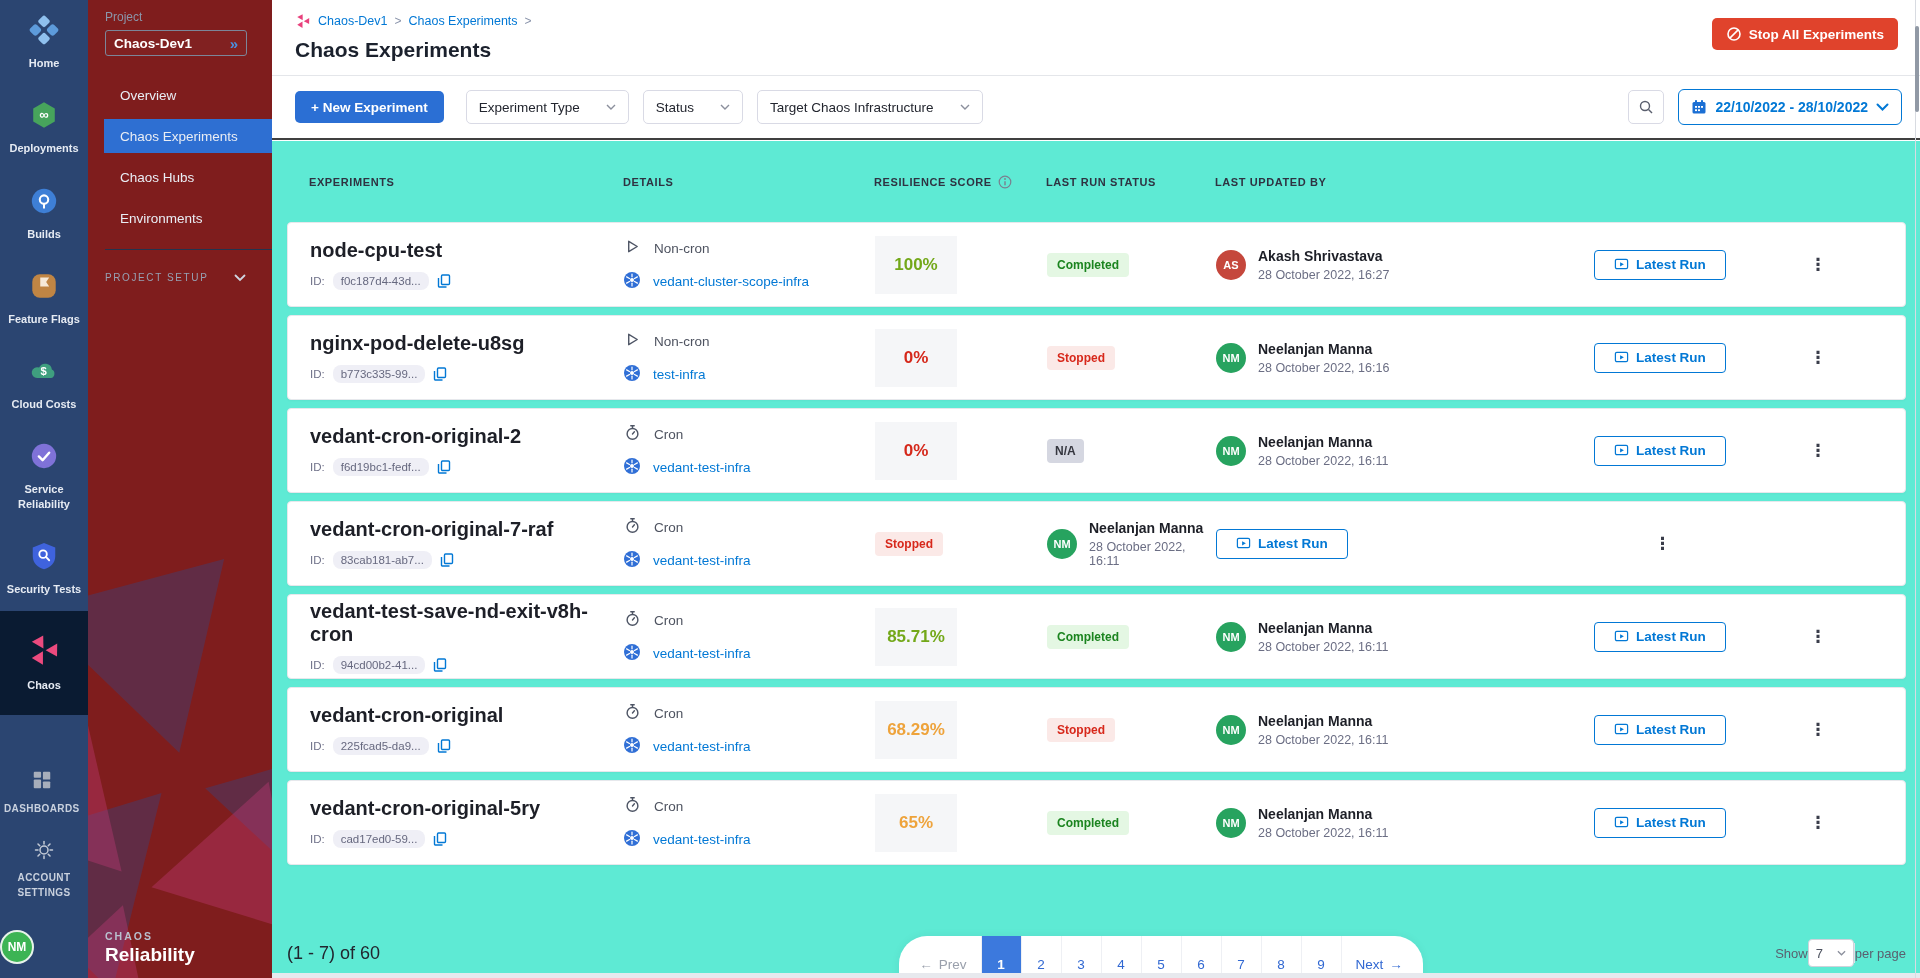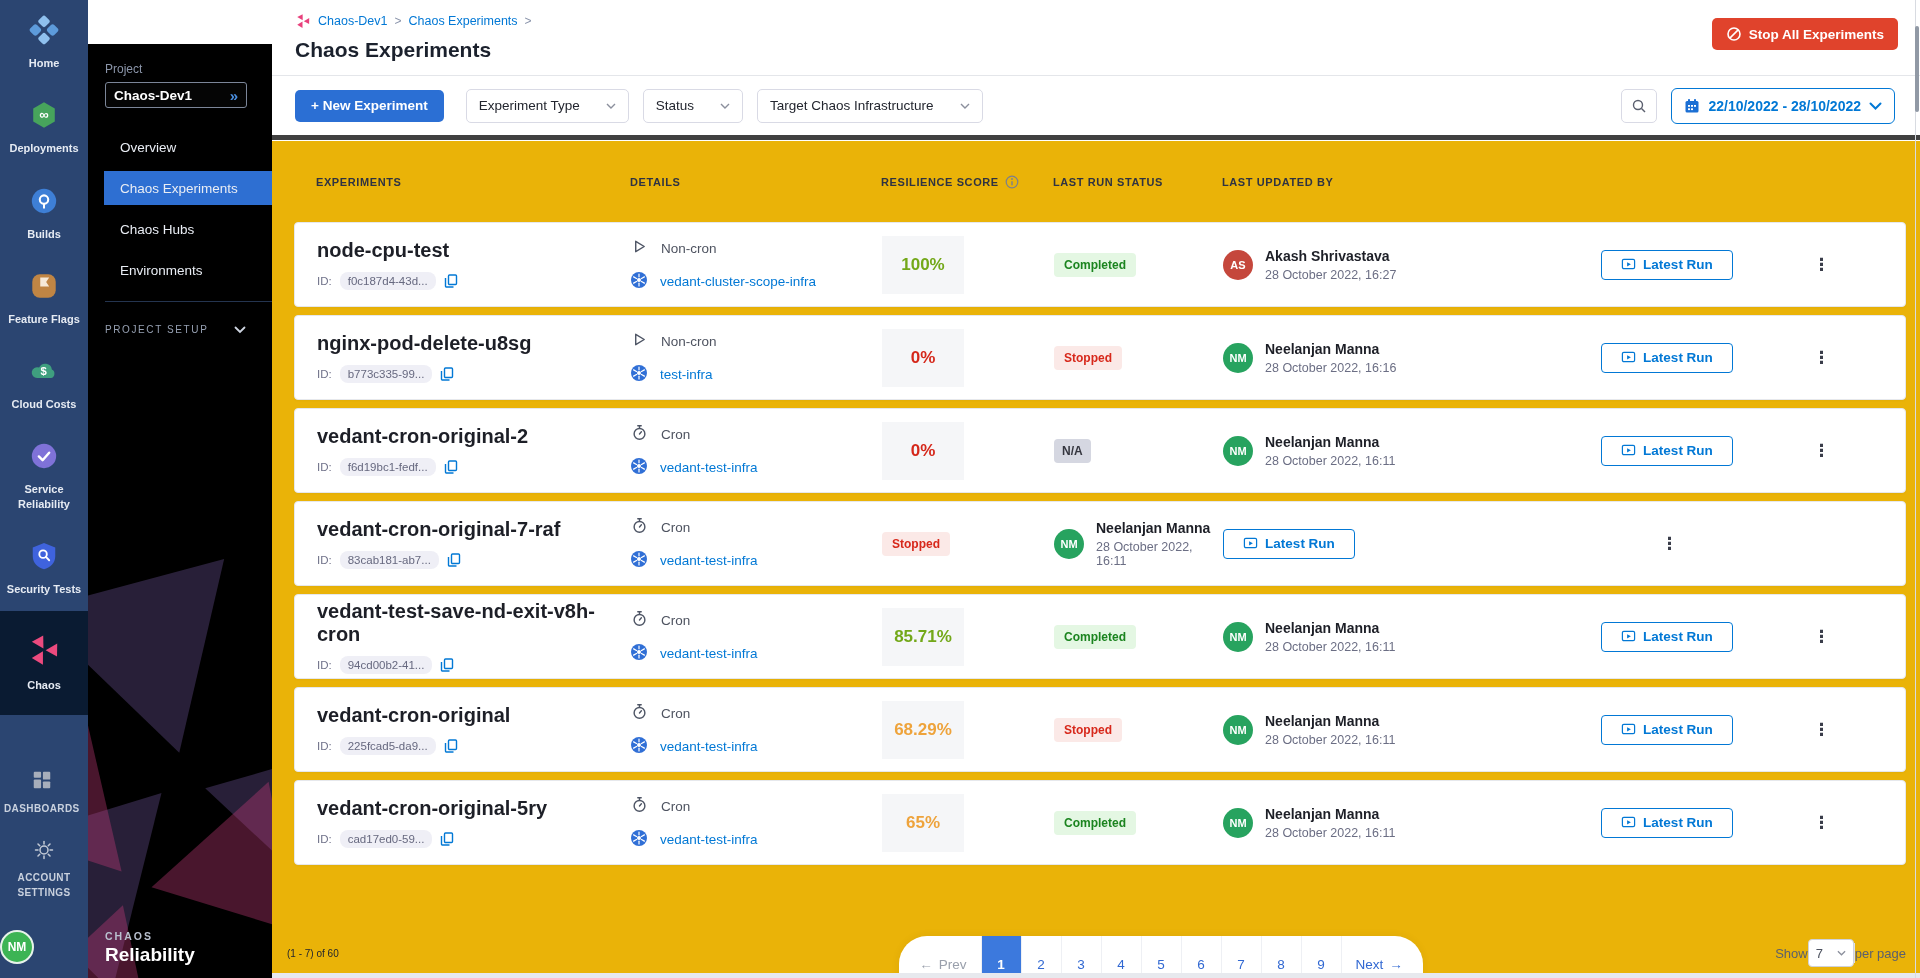--- a/index.html
+++ b/index.html
@@ -11,21 +11,21 @@
   .rail-item { display:flex; flex-direction:column; align-items:center; gap:7px; padding:15px 4px; cursor:pointer; }
   .rail-item .lbl { font-size:11px; font-weight:700; color:#e6ebf3; text-align:center; line-height:1.3; }
   .rail-item.active { background:#0a1b32; padding:22px 4px; }
   .rail-bottom { margin-top:auto; display:flex; flex-direction:column; align-items:flex-start; }
   .rail-small { display:flex; flex-direction:column; align-items:center; gap:6px; padding:12px 4px; cursor:pointer; }
   .rail-small .lbl { font-size:10px; letter-spacing:.4px; color:#c9d1de; font-weight:700; text-align:center; line-height:1.5; }
   .rail-avatar { width:34px; height:34px; border-radius:50%; background:#3cb454; border:2px solid #e7f3ea; color:#fff;
                  font-size:12px; font-weight:700; display:flex; align-items:center; justify-content:center; margin:18px 0 14px; cursor:pointer;}
 
   
-  .pnav { width:184px; background:#000000; position:relative; overflow:hidden; flex-shrink:0; padding-top:18px;margin-top:44px; }
+  .pnav { width:184px; background:#7f1d1d; position:relative; overflow:hidden; flex-shrink:0; padding-top:10px; }
   .pnav-label { font-size:12px; color:#8b95a9; margin:0 0 6px 17px; }
   .proj-select { margin-left:17px; width:142px; height:26px; border:1px solid #7c8699; border-radius:3px;
                  display:flex; align-items:center; padding:0 8px; cursor:pointer; background:rgba(255,255,255,.02);}
   .proj-select .pname { color:#fff; font-size:13.5px; font-weight:700; flex:1; }
   .proj-select .expand { color:#4b8fe0; font-size:15px; font-weight:700; line-height:1; }
   .pnav-menu { margin-top:22px; position:relative; z-index:2; }
   .pnav-item { height:34px; margin-bottom:7px; display:flex; align-items:center; padding-left:32px;
                color:#e9edf4; font-size:13.5px; cursor:pointer; }
   .pnav-item.active { background:#2e6fd2; margin-left:16px; padding-left:16px; font-weight:400; }
   .pnav-divider { border-top:1px solid #24344f; margin:14px 0 22px 17px; }
@@ -44,32 +44,32 @@
   .header-band { height:76px; padding:10px 22px 0 23px; border-bottom:1px solid #e4e6ea; display:flex; }
   .hb-left { flex:1; }
   .breadcrumb { display:flex; align-items:center; gap:7px; font-size:12.5px; margin-top:3px; }
   .breadcrumb a { color:#0278d5; text-decoration:none; cursor:pointer; }
   .crumb-sep { color:#8a94ab; font-size:12px; }
   .page-title { font-size:21px; font-weight:700; color:#1b212d; margin-top:9px; }
   .stop-btn { margin-top:8px; height:32px; background:#e0432c; border:none; border-radius:5px; color:#fff;
               font-weight:700; font-size:13.5px; display:flex; align-items:center; gap:7px; padding:0 14px;
               cursor:pointer; align-self:flex-start; font-family:inherit; }
 
-  .toolbar { height:64px; display:flex; align-items:center; padding:0 25px 0 23px; border-bottom:5px solid #404040; gap:14px; }
+  .toolbar { height:64px; display:flex; align-items:center; padding:0 18px 0 23px; border-bottom:2px solid #404040; gap:14px; }
   .new-btn { height:32px; background:#2b6fd4; color:#fff; border:none; border-radius:5px; font-weight:700;
              font-size:13.5px; padding:0 16px; cursor:pointer; font-family:inherit; margin-right:8px;}
   .filter { height:34px; border:1px solid #d9dae5; background:#fff; border-radius:5px; display:flex; align-items:center;
             gap:26px; padding:0 12px; font-size:13.5px; color:#23262f; cursor:pointer; }
   .toolbar .spacer { flex:1; }
   .search-box { width:36px; height:34px; border:1px solid #d9dae5; border-radius:5px; display:flex; align-items:center;
                 justify-content:center; cursor:pointer; background:#fff; }
   .date-btn { height:36px; border:1px solid #0278d5; border-radius:6px; display:flex; align-items:center; gap:8px;
               padding:0 12px; color:#0278d5; font-weight:700; font-size:14px; cursor:pointer; background:#fff; }
 
-  .table-zone { position:absolute; top:141px; bottom:0; left:0; right:0; background:#eab308; padding:0 14px 0 22px; }
+  .table-zone { position:absolute; top:141px; bottom:0; left:0; right:0; background:#5eead4; padding:0 14px 0 15px; }
   .tgrid { display:grid; grid-template-columns:314px 251px 172px 169px 378px 137px 1fr; align-items:center; padding-left:22px; }
   .thead { height:81px; }
   .thead .th { font-size:11px; font-weight:700; letter-spacing:.6px; color:#2f3342; display:flex; align-items:center; gap:6px;}
 
   .card { background:#fff; border:1px solid #e6e8ec; border-radius:4px; height:85px; margin-bottom:8px;
           box-shadow:0 1px 2px rgba(40,41,61,.04); }
   .card .tgrid { height:100%; }
   .exp-name { font-size:20px; font-weight:700; color:#1d1f27; margin-bottom:10px; }
   .id-row { display:flex; align-items:center; gap:8px; font-size:11.5px; color:#6f7189; }
   .id-pill { background:#efeff6; border-radius:8px; padding:3px 8px; color:#66687f; }
@@ -91,21 +91,21 @@
   .user-name { font-size:14px; font-weight:700; color:#1d1f27; margin-bottom:4px; }
   .user-date { font-size:12.5px; color:#6b6e84; }
   .run-btn { height:30px; width:132px; border:1px solid #0278d5; background:#fff; border-radius:4px; color:#0278d5;
              font-weight:700; font-size:13.5px; display:flex; align-items:center; justify-content:center; gap:7px;
              cursor:pointer; font-family:inherit; }
   .kebab { justify-self:center; font-size:17px; color:#3a3d4a; cursor:pointer; letter-spacing:0; line-height:1;
            padding:4px 8px; font-weight:700; }
 
   
   .pagerow { position:absolute; left:15px; right:14px; bottom:0; height:50px; display:flex; align-items:center; z-index:4; }
-  .range { font-size:10px; color:#22252e; width:260px; }
+  .range { font-size:18px; color:#22252e; width:260px; }
   .bubble { background:#fff; border-radius:28px 28px 0 0; display:flex; align-items:stretch; height:56px;
             margin-top:22px; padding:0 6px; box-shadow:0 0 10px rgba(40,41,61,.06); }
   .pbtn { min-width:40px; padding:0 8px; display:flex; align-items:center; justify-content:center; font-size:13.5px;
           color:#3168d2; cursor:pointer; border-left:1px solid #eef0f4; }
   .pbtn:first-child { border-left:none; }
   .pbtn.prev { color:#9aa0ac; gap:6px; padding:0 14px; }
   .pbtn.next { gap:6px; padding:0 14px; }
   .pbtn.current { background:#3c79dd; color:#fff; font-weight:700; }
   .pagerow .mid { flex:1; display:flex; justify-content:center; }
   .show-group { display:flex; align-items:center; font-size:13px; color:#5a5f6e; }

